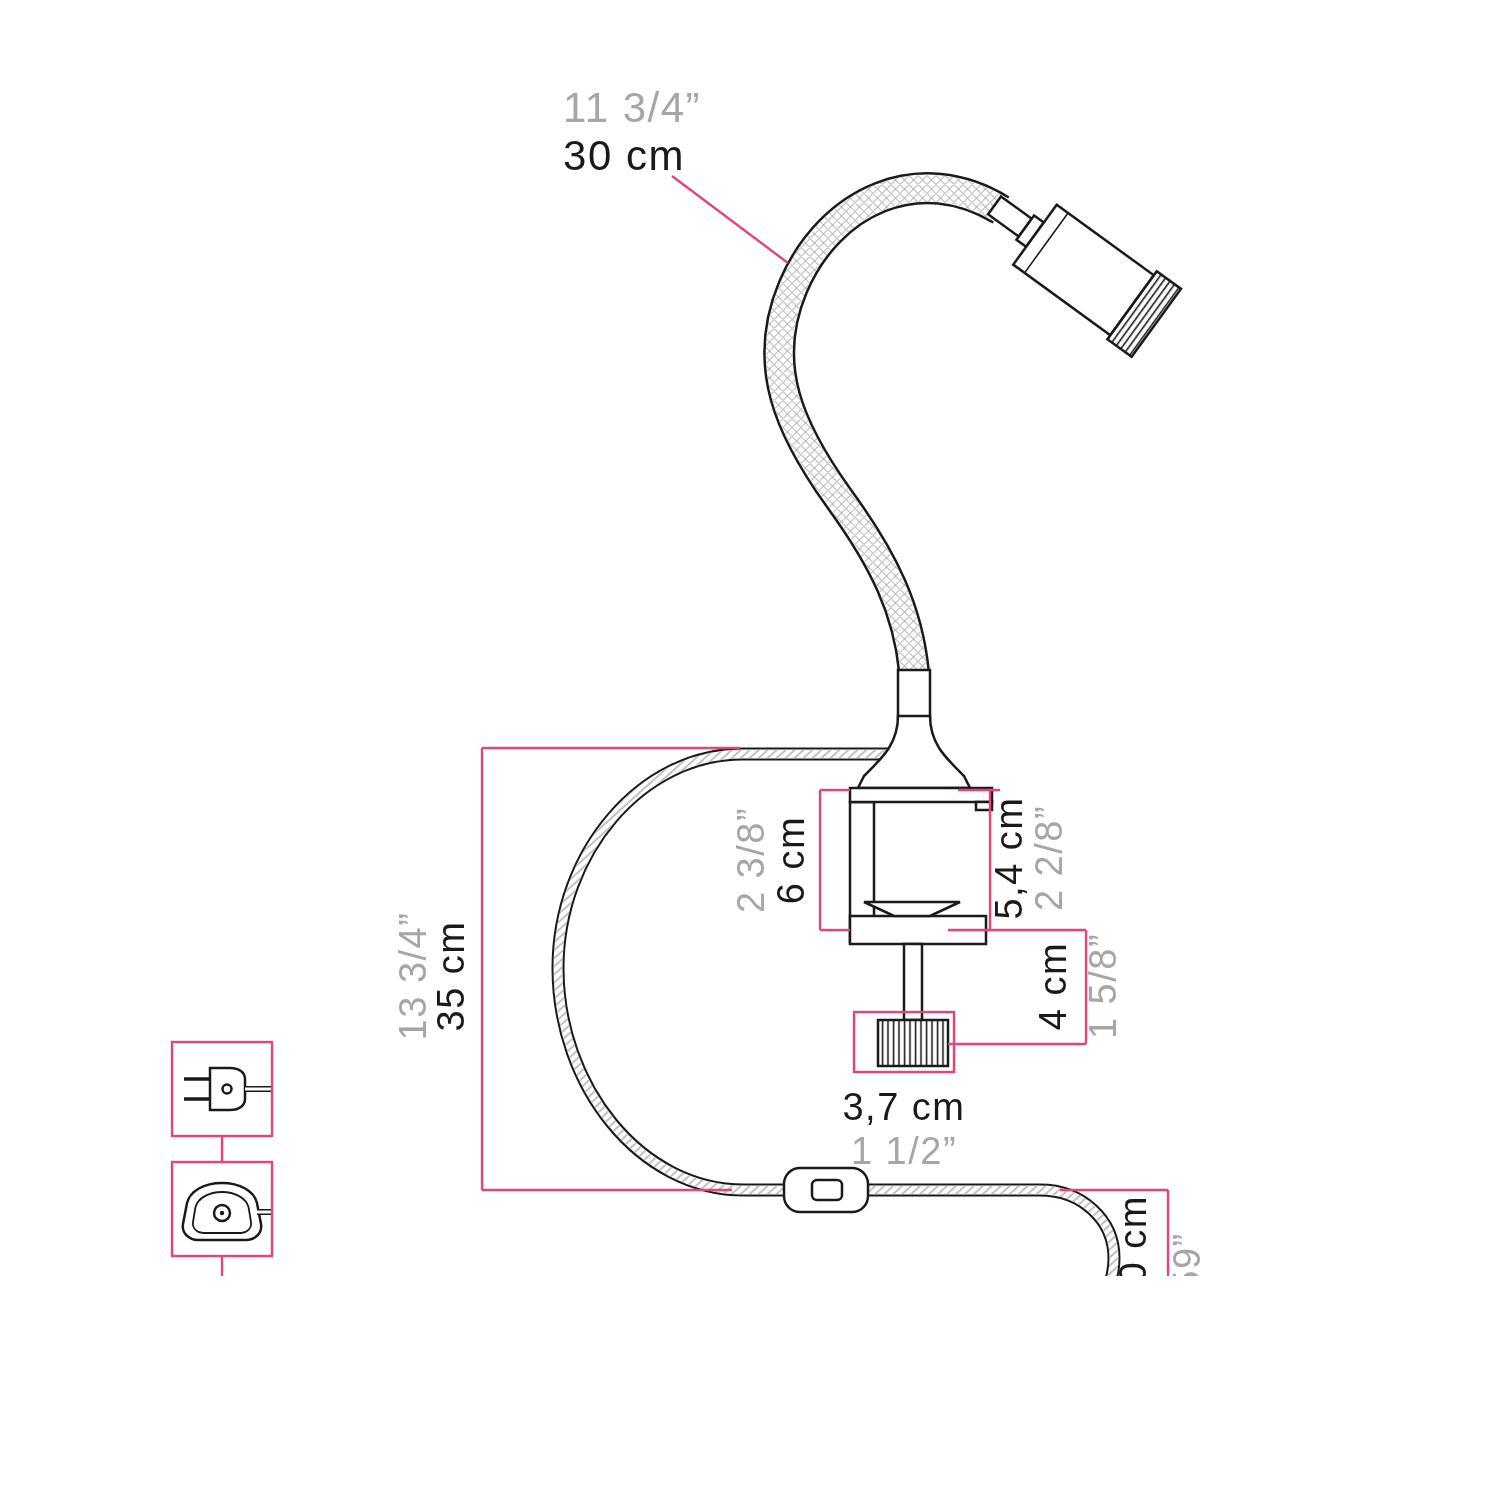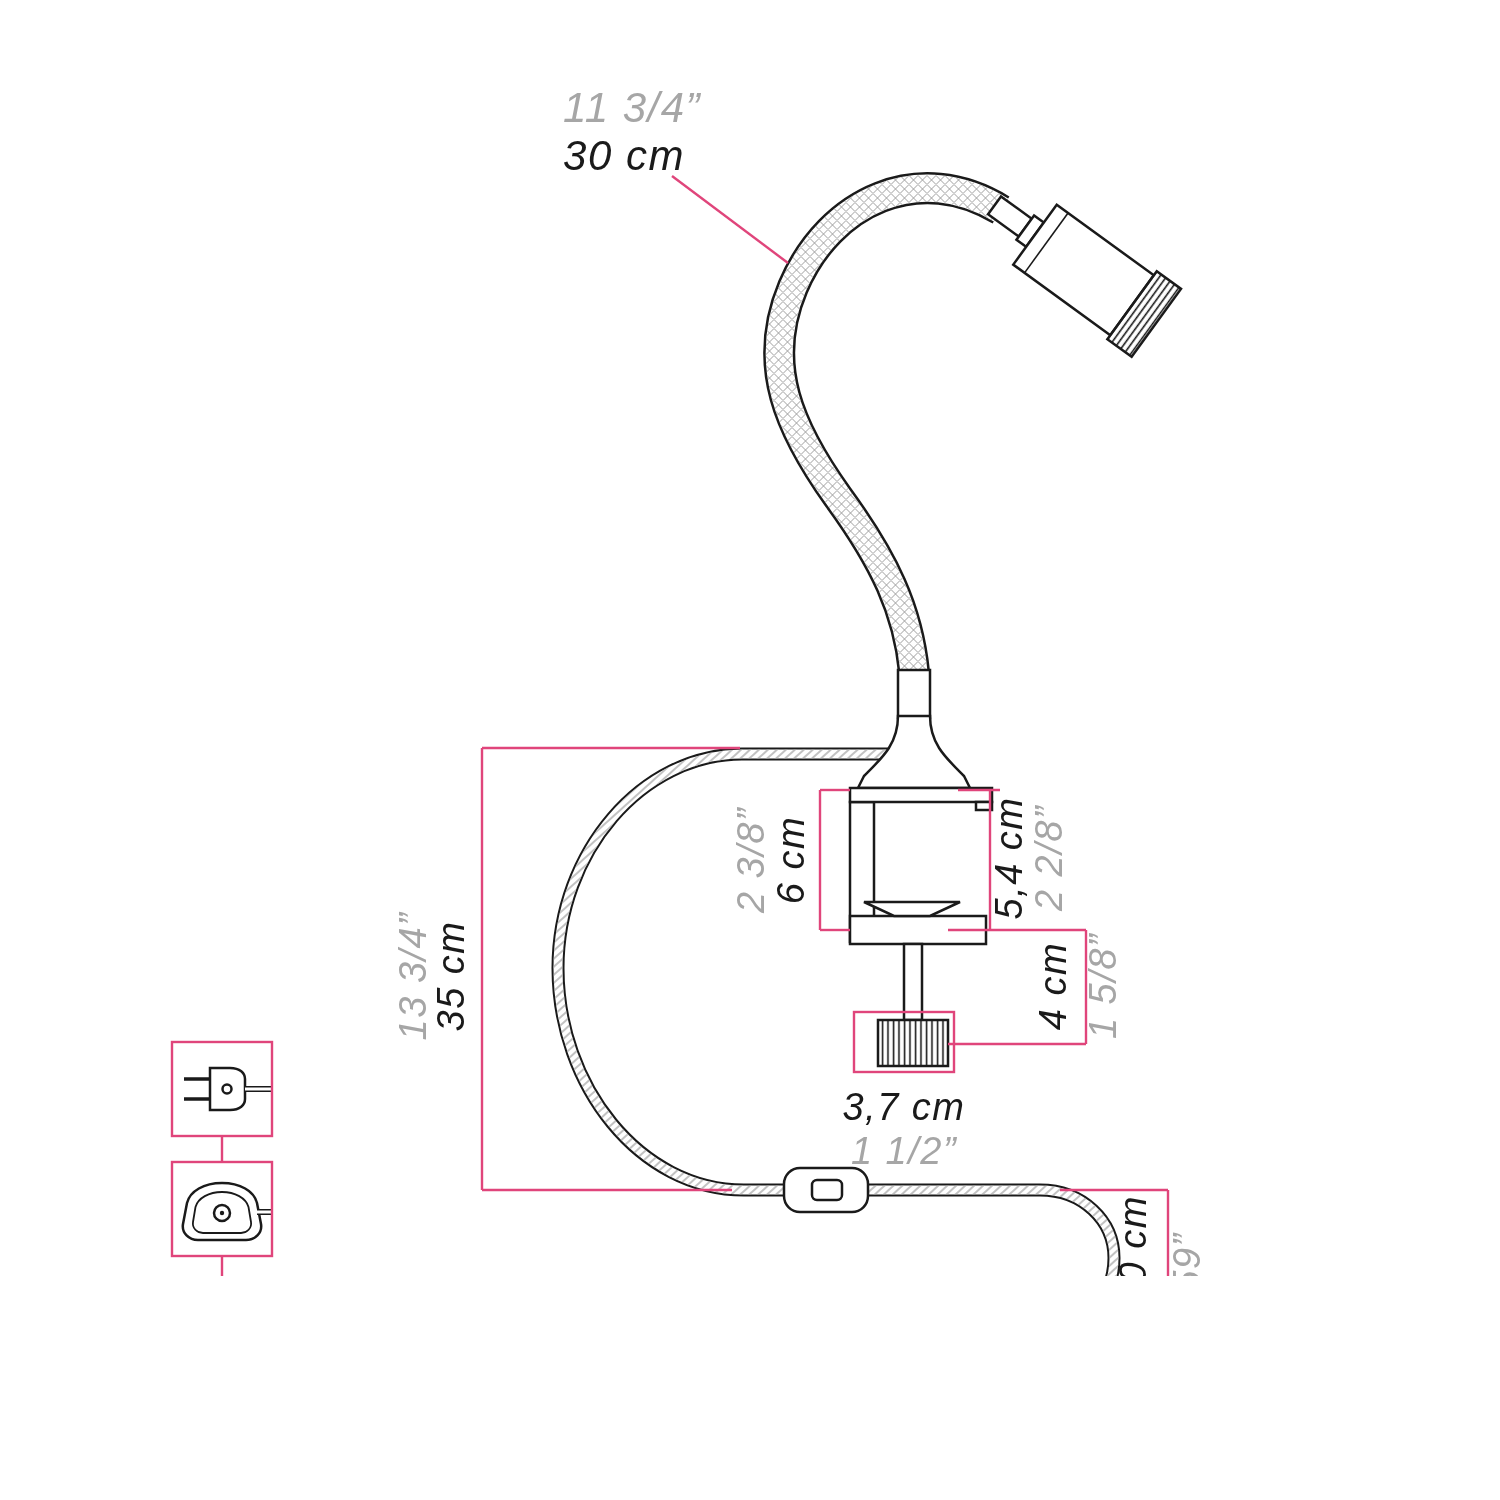--- a/index.html
+++ b/index.html
@@ -1,16 +1,16 @@
 <!DOCTYPE html>
 <html><head>
 <meta charset="utf-8">
 <style>
   html,body{margin:0;padding:0;background:#ffffff;}
-  .stage{width:1500px;height:1276px;background:#ffffff;position:relative;overflow:hidden;font-style:italic;}
+  .stage{width:1500px;height:1276px;background:#ffffff;position:relative;overflow:hidden;}
   svg{display:block;}
   .part{fill:#ffffff;stroke:#1a1a1a;stroke-width:2.5;}
   .thin{stroke:#1a1a1a;stroke-width:1.6;}
   text{font-family:"Liberation Sans",sans-serif;letter-spacing:1.5px;}
   .cm{fill:#1a1a1a;font-size:38px;}
   .inch{fill:#a6a6a6;font-size:38px;}
   .big{font-size:42px;}
 </style>
 </head>
 <body>

